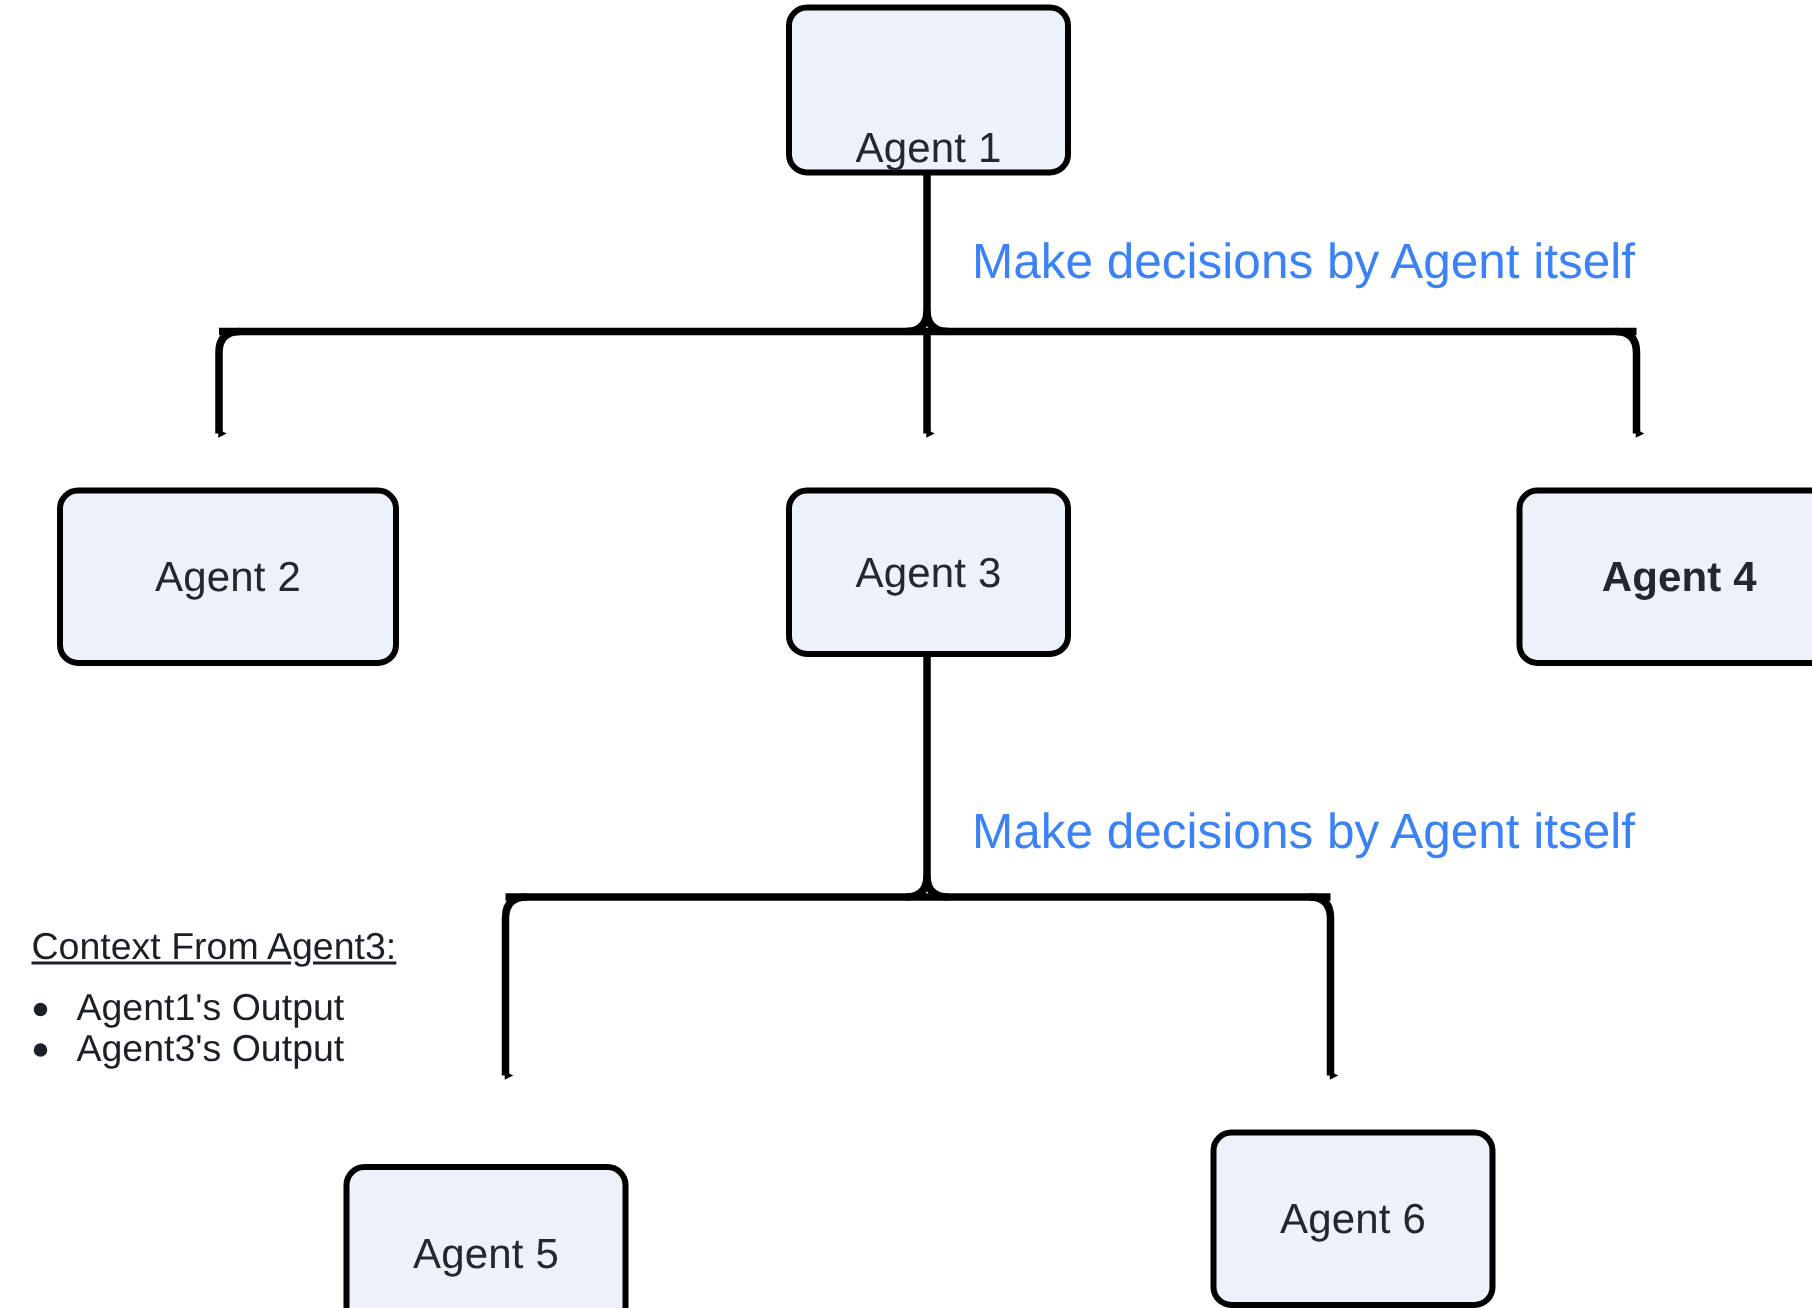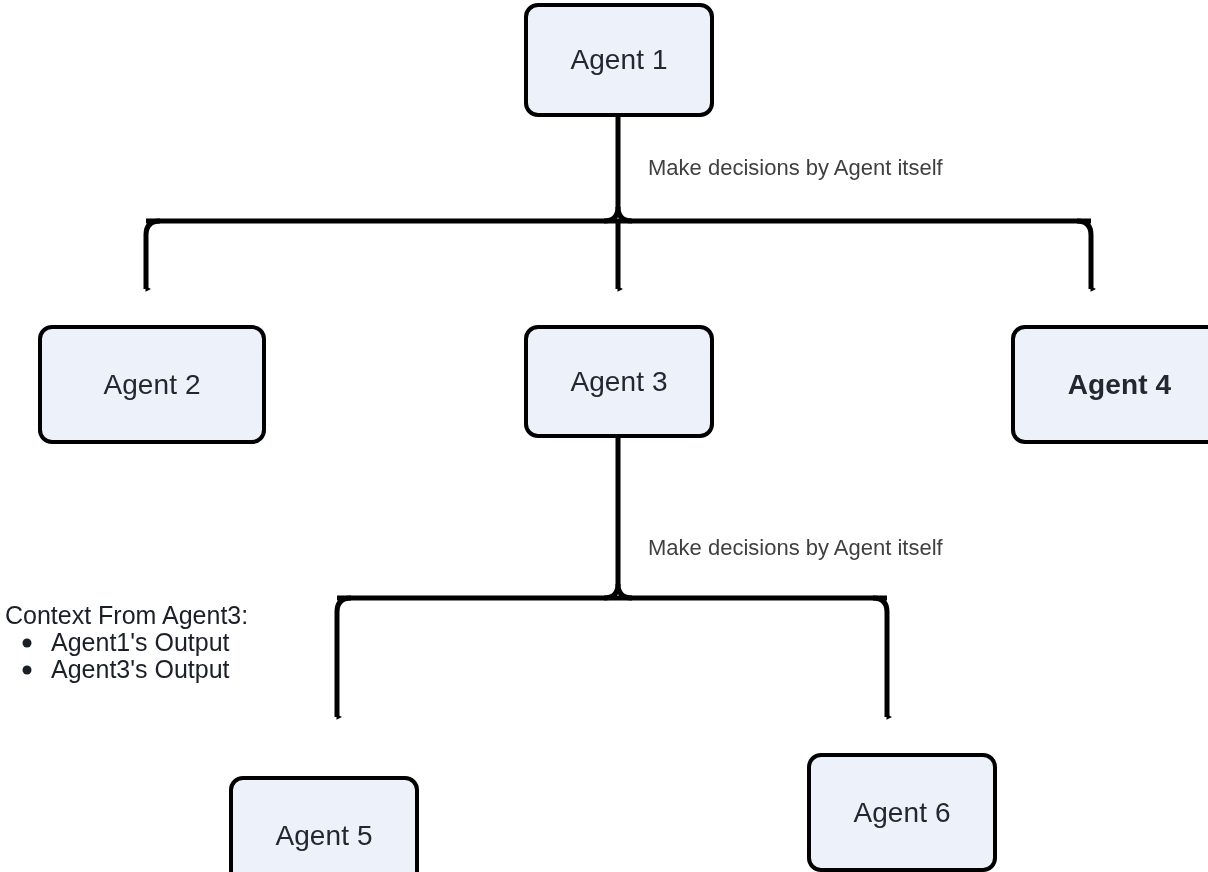--- a/index.html
+++ b/index.html
@@ -40,34 +40,35 @@
   }
   .node-label {
     font-size: 28px;
     line-height: 1;
     color: #23272f;
     letter-spacing: 0.1px;
     white-space: nowrap;
   }
   .edge-label {
     position: absolute;
-    font-size: 22px;
+    font-size: 33px;
     line-height: 1;
-    color: #404040;
+    color: #3b82f6;
     white-space: nowrap;
   }
   .context-note {
     position: absolute;
     font-size: 25px;
     line-height: 1;
     color: #1b1f27;
   }
   .context-note-title {
-    margin: 0;
+    margin: 16px;
     white-space: nowrap;
+    text-decoration: underline;
   }
   .context-list {
     margin: 0;
     padding: 0;
     list-style: none;
   }
   .context-list li {
     position: relative;
     padding-left: 46px;
     margin-top: 2px;
@@ -113,21 +114,21 @@
       <path d="M 618 584 Q 618 598 604 598"></path>
 
       <path d="M 337 598 L 887 598"></path>
 
       <path d="M 351 598 Q 337 598 337 612 L 337 717" marker-end="url(#arrowhead)"></path>
 
       <path d="M 873 598 Q 887 598 887 612 L 887 717" marker-end="url(#arrowhead)"></path>
     </g>
   </svg>
 
-  <div class="node" style="left:524px; top:3px; width:190px; height:114px;">
+  <div class="node" style="left:524px; top:3px; width:190px; height:114px;align-items:flex-end;">
     <span class="node-label">Agent 1</span>
   </div>
 
   <div class="node" style="left:38px; top:325px; width:228px; height:119px;">
     <span class="node-label">Agent 2</span>
   </div>
 
   <div class="node" style="left:524px; top:325px; width:190px; height:113px;">
     <span class="node-label">Agent 3</span>
   </div>

